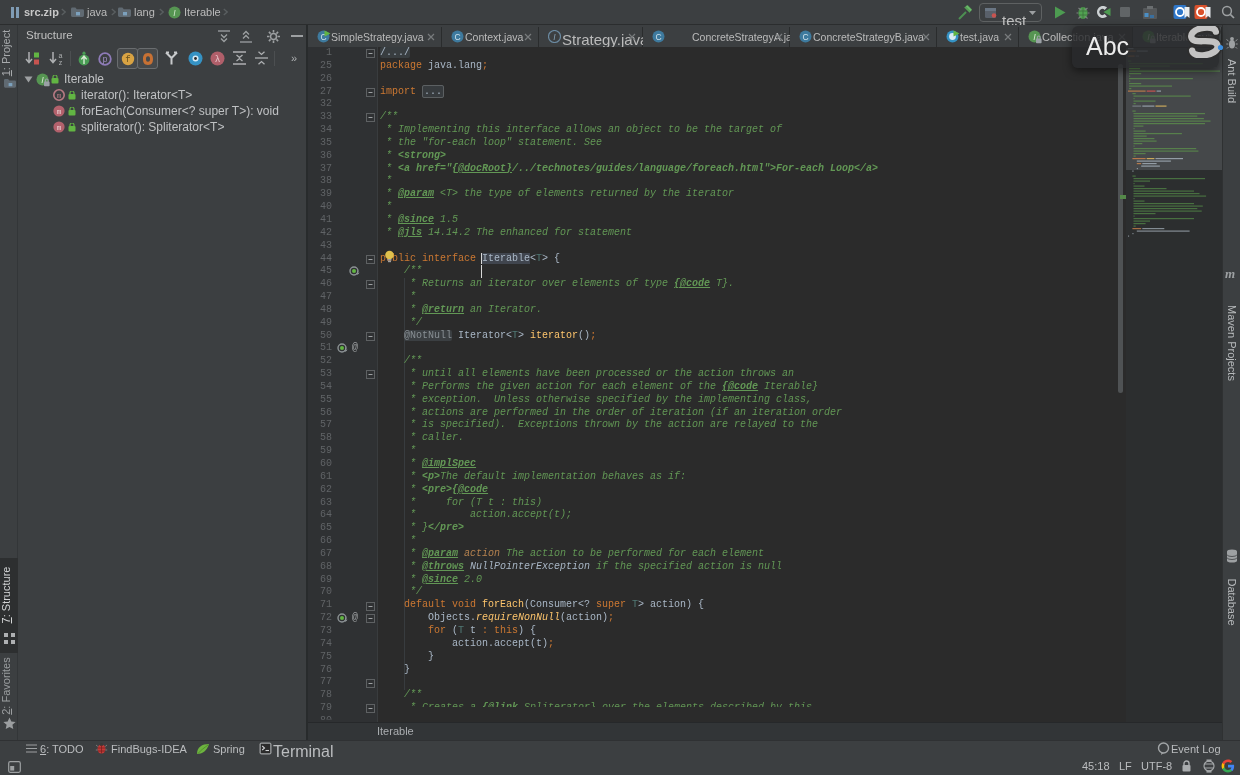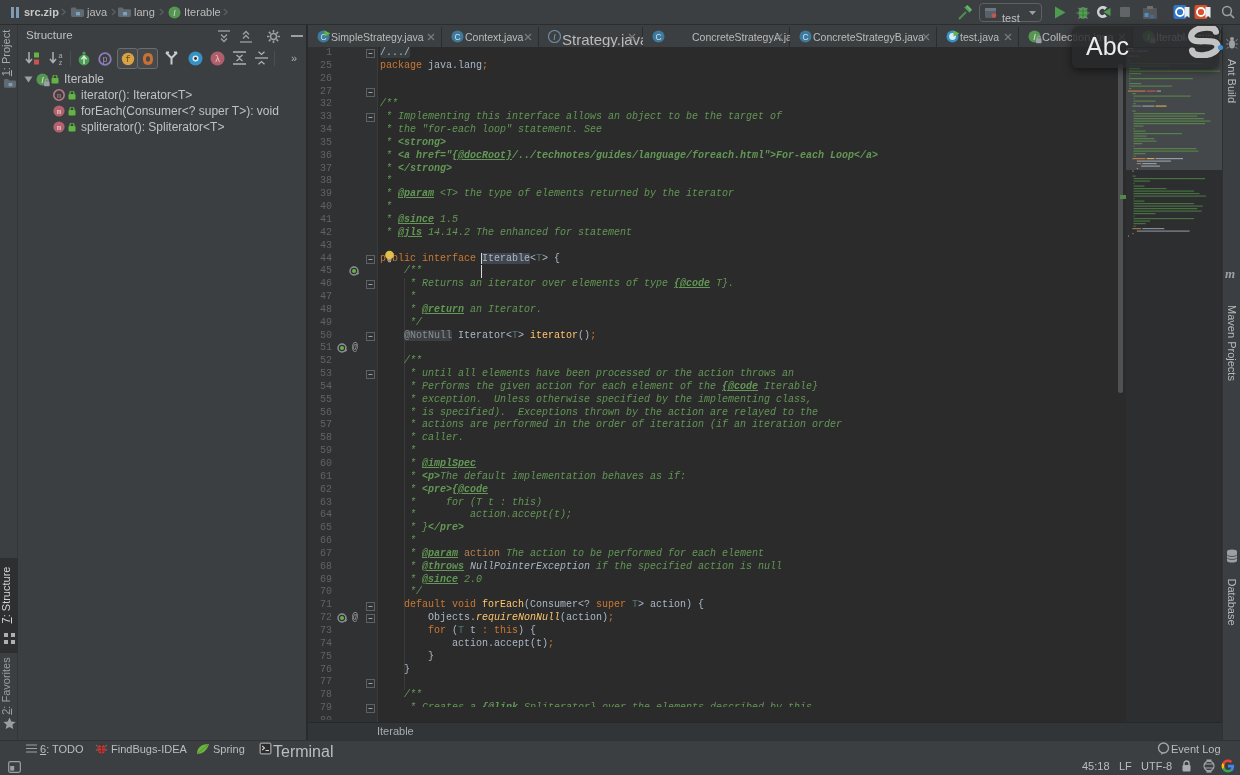--- a/index.html
+++ b/index.html
@@ -8,21 +8,21 @@
 svg{display:block}
 
 .k{color:#cc7832}
 .c{color:#629755;font-style:italic}
 .cb{color:#629755;font-style:italic;font-weight:bold}
 .ct{color:#629755;font-style:italic;font-weight:bold;text-decoration:underline}
 .tp{color:#507874}
 .m{color:#ffc66d}
 .mi{color:#ffc66d;font-style:italic}
 .ne{color:#a9b7c6;font-weight:normal;font-style:italic}
-.pd{color:#b5824f;}
+.pd{color:#b5824f;font-style:italic}
 .an{color:#888f94;background:#3b3f42;border-radius:2px}
 .fold{background:#383d40;border-radius:2px}
 .foldb{background:#373b3e;border:1px solid #5c6062;border-radius:2px;padding:0 1px}
 #code .r{height:12.85px;line-height:12.85px;white-space:pre}
 #lnum .r{height:12.85px;line-height:12.85px;text-align:right}
 </style></head><body>
 
 <div class="abs" style="left:0;top:0;width:1240px;height:25px;background:#3c3f41;border-bottom:1px solid #2b2d2e"></div>
 <div class="abs" style="left:11px;top:7px;width:3px;height:11px;background:#7f9cb5"></div>
 <div class="abs" style="left:16px;top:7px;width:3px;height:11px;background:#7f9cb5"></div>
@@ -58,21 +58,21 @@
 <path d="M2 15 L9 8" stroke="#4d8f52" stroke-width="2" fill="none"></path>
 <path d="M7.2 3.4 L10.6 1 L15 5.4 L12.6 8.8 Z" fill="#57a157"></path>
 <path d="M9.5 1.8 L14.2 6.5" stroke="#6fbf6f" stroke-width="1.2"></path>
   </svg>
 <div class="abs" style="left:979px;top:3px;width:63px;height:19px;border:1px solid #5e6162;border-radius:4px;background:#3c3f41"></div>
 <svg class="abs" style="left:984px;top:6px" width="13" height="13" viewBox="0 0 13 13">
     <rect x="1" y="2" width="11" height="10" rx="1.5" fill="#59606a"></rect>
     <rect x="1" y="2" width="11" height="3" fill="#6a7684"></rect>
     <circle cx="10" cy="9.5" r="2.3" fill="#c75450"></circle>
   </svg>
-<div class="abs" style="left:1002px;top:12px;font-size:11px;color:#c0c0c0">test</div>
+<div class="abs" style="left:1002px;top:12px;font-size:15px;color:#c0c0c0">test</div>
 <svg class="abs" style="left:1028px;top:10px" width="9" height="6" viewBox="0 0 9 6">
     <path d="M1 1 L4.5 5 L8 1 Z" fill="#9da0a2"></path>
   </svg>
 <svg class="abs" style="left:1054px;top:6px" width="12" height="13" viewBox="0 0 12 13">
     <path d="M1 0.5 L11.5 6.5 L1 12.5 Z" fill="#4d9b51"></path>
   </svg>
 <svg class="abs" style="left:1076px;top:5px" width="14" height="15" viewBox="0 0 14 15">
 <ellipse cx="7" cy="8" rx="4.6" ry="6" fill="#51a351"></ellipse>
 <path d="M7 2 V14 M2.4 6 H11.6 M2.4 10 H11.6" stroke="#3c6e3c" stroke-width="0.8"></path>
 <path d="M2.5 3 L5 5 M11.5 3 L9 5 M0.5 8 H2.2 M11.8 8 H13.5 M2.5 13.5 L4.6 11.4 M11.5 13.5 L9.4 11.4" stroke="#7f8082" stroke-width="1.1"></path>
@@ -366,47 +366,47 @@
     <div class="r">76</div>
     <div class="r">77</div>
     <div class="r">78</div>
     <div class="r">79</div>
     <div class="r">80</div>
   </div>
 <div id="code" class="abs mono" style="left:380px;top:47px;width:740px;font-size:10px;color:#a9b7c6;clip-path:inset(0 0 8px 0)">
     <div class="r"><span class="fold">/.../</span></div>
     <div class="r"><span class="k">package </span><span>java.lang</span><span class="k">;</span></div>
     <div class="r"></div>
+    <div class="r"><span class="k">import </span><span class="foldb">...</span></div>
     <div class="r"></div>
     <div class="r"><span class="c">/**</span></div>
     <div class="r"><span class="c"> * Implementing this interface allows an object to be the target of</span></div>
     <div class="r"><span class="c"> * the "for-each loop" statement. See</span></div>
     <div class="r"><span class="c"> * </span><span class="cb">&lt;strong&gt;</span></div>
     <div class="r"><span class="c"> * </span><span class="cb">&lt;a href="</span><span class="ct">{@docRoot}</span><span class="cb">/../technotes/guides/language/foreach.html"&gt;For-each Loop&lt;/a&gt;</span></div>
-    <div class="r"><span class="c"> * </span><span class="cb">&lt;/strong&gt;</span></div>
     <div class="r"><span class="c"> *</span></div>
     <div class="r"><span class="c"> * </span><span class="ct">@param</span><span class="c"> &lt;T&gt; the type of elements returned by the iterator</span></div>
     <div class="r"><span class="c"> *</span></div>
     <div class="r"><span class="c"> * </span><span class="ct">@since</span><span class="c"> 1.5</span></div>
     <div class="r"><span class="c"> * </span><span class="ct">@jls</span><span class="c"> 14.14.2 The enhanced for statement</span></div>
     <div class="r"></div>
     <div class="r"><span class="k">public interface </span><span style="background:#40454e;color:#a9b7c6;box-shadow:-1px 0 0 #d8d8d8">Iterable</span><span>&lt;</span><span class="tp">T</span><span>&gt; {</span></div>
     <div class="r">    <span class="c">/**</span></div>
     <div class="r">     <span class="c">* Returns an iterator over elements of type </span><span class="ct">{@code</span><span class="c"> T}.</span></div>
     <div class="r">     <span class="c">*</span></div>
     <div class="r">     <span class="c">* </span><span class="ct">@return</span><span class="c"> an Iterator.</span></div>
     <div class="r">     <span class="c">*/</span></div>
     <div class="r">    <span class="an">@NotNull</span> <span>Iterator&lt;</span><span class="tp">T</span><span>&gt; </span><span class="m">iterator</span><span>()</span><span class="k">;</span></div>
     <div class="r"></div>
     <div class="r">    <span class="c">/**</span></div>
     <div class="r">     <span class="c">* until all elements have been processed or the action throws an</span></div>
     <div class="r">     <span class="c">* Performs the given action for each element of the </span><span class="ct">{@code</span><span class="c"> Iterable}</span></div>
     <div class="r">     <span class="c">* exception.  Unless otherwise specified by the implementing class,</span></div>
+    <div class="r">     <span class="c">* actions are performed in the order of iteration (if an iteration order</span></div>
     <div class="r">     <span class="c">* is specified).  Exceptions thrown by the action are relayed to the</span></div>
-    <div class="r">     <span class="c">* actions are performed in the order of iteration (if an iteration order</span></div>
     <div class="r">     <span class="c">* caller.</span></div>
     <div class="r">     <span class="c">*</span></div>
     <div class="r">     <span class="c">* </span><span class="ct">@implSpec</span></div>
     <div class="r">     <span class="c">* </span><span class="cb">&lt;p&gt;</span><span class="c">The default implementation behaves as if:</span></div>
     <div class="r">     <span class="c">* </span><span class="cb">&lt;pre&gt;</span><span class="ct">{@code</span></div>
     <div class="r">     <span class="c">*     for (T t : this)</span></div>
     <div class="r">     <span class="c">*         action.accept(t);</span></div>
     <div class="r">     <span class="c">* }</span><span class="cb">&lt;/pre&gt;</span></div>
     <div class="r">     <span class="c">*</span></div>
     <div class="r">     <span class="c">* </span><span class="ct">@param</span><span class="c"> </span><span class="pd">action</span><span class="c"> The action to be performed for each element</span></div>

